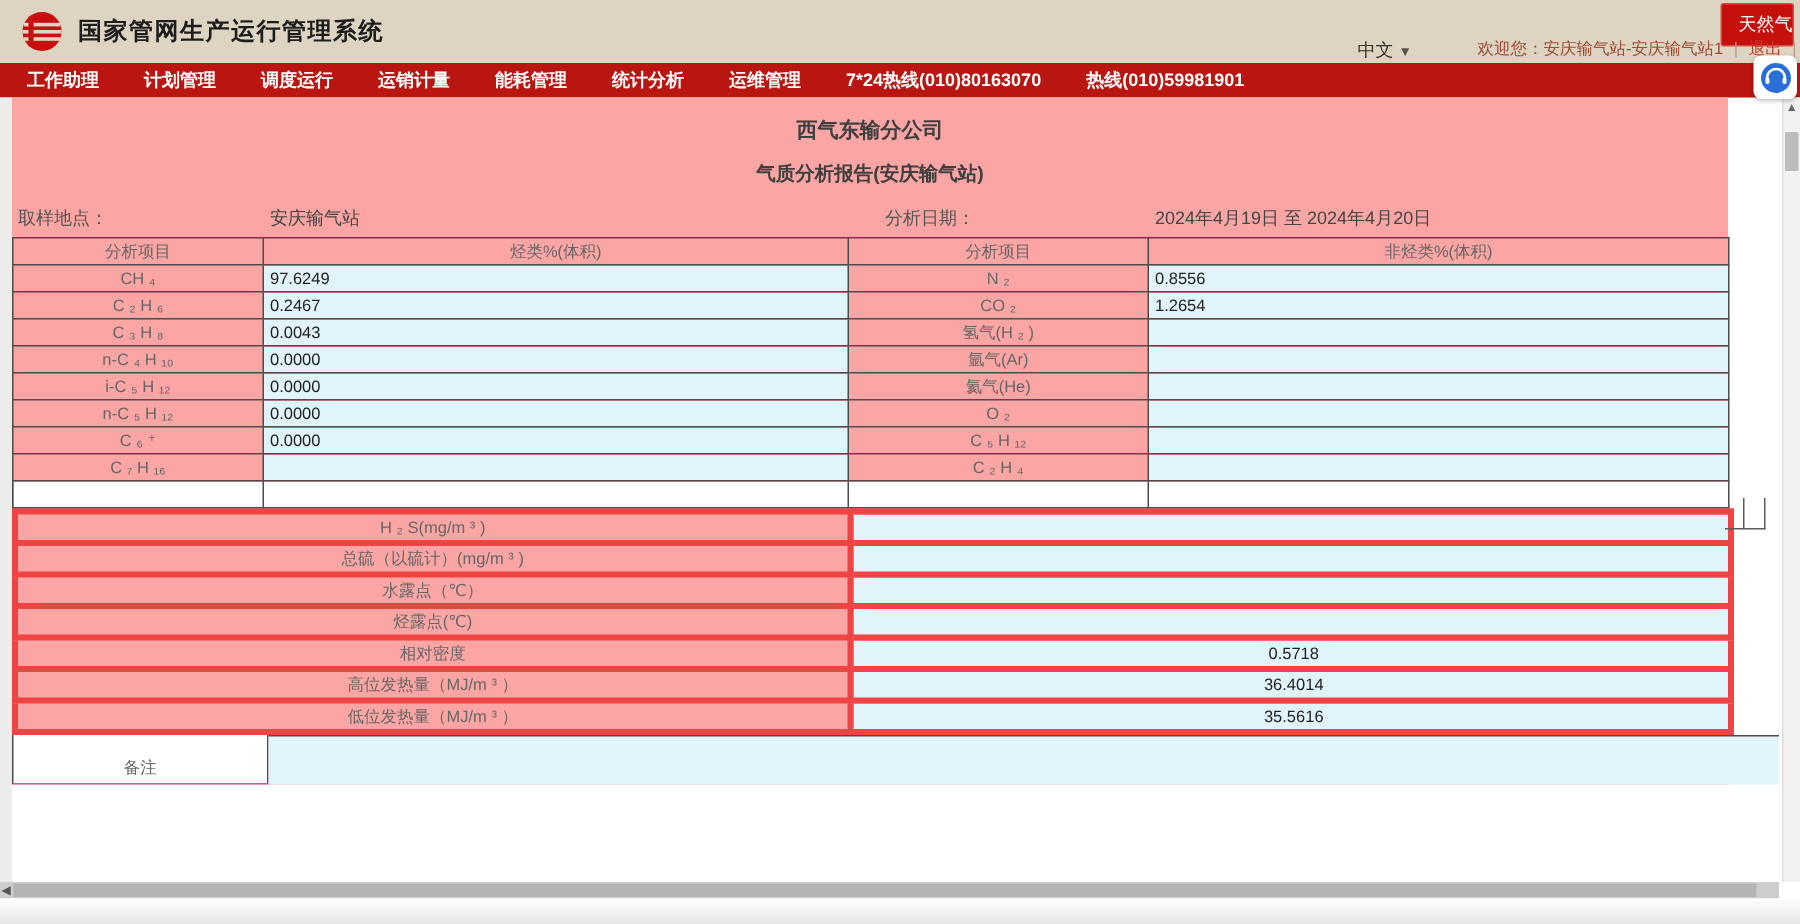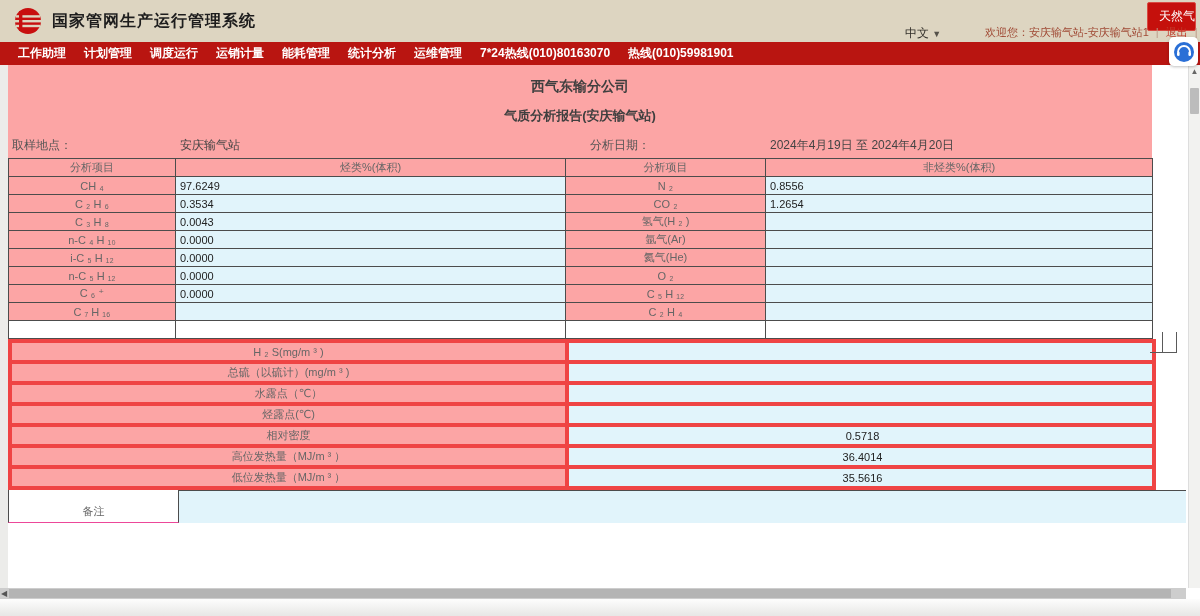--- a/index.html
+++ b/index.html
@@ -16,21 +16,21 @@
     background:#c5100c; color:#fff; font-size:12px; border:1px solid #d94a42;
     border-radius:2px; text-align:right; line-height:27px; cursor:pointer; }
   .lang-sel { position:absolute; left:905px; top:25px; font-size:12px; color:#33302a; cursor:pointer; }
   .lang-caret { font-size:9px; color:#55524a; }
   .welcome-bar { position:absolute; left:985px; top:25px; font-size:11px; color:#a04a35; white-space:nowrap; }
   .welcome-bar .sep { color:#b98; margin:0 4px; }
   .welcome-bar a { color:#c03a2b; text-decoration:none; cursor:pointer; }
 
   
   .nav { position:absolute; left:0; top:42px; width:1200px; height:23px;
-    background:#b91511; display:flex; align-items:center; }
+    background:#b91511; display:flex; align-items:center;gap:12px; }
   .nav-item { color:#fff; font-size:12px; font-weight:bold; margin-left:18px;
     white-space:nowrap; cursor:pointer; }
 
   
   .left-gutter { position:absolute; left:0; top:65px; width:8px; height:523px; background:#ececea; }
   .report { position:absolute; left:8px; top:65px; width:1144px; background:#fca5a5; }
   .company-title { margin-top:13px; text-align:center; font-size:14px; font-weight:bold; color:#3f3f3f; }
   .report-title { margin-top:11px; text-align:center; font-size:13px; font-weight:bold; color:#3f3f3f; }
   .info-row { position:relative; height:18px; margin-top:12px; font-size:12px; color:#555; }
   .info-row .lb1 { position:absolute; left:4px; }
@@ -141,21 +141,21 @@
       <td class="item">非烃类%(体积)</td>
     </tr>
     <tr>
       <td class="item">CH ₄</td>
       <td class="val">97.6249</td>
       <td class="item">N ₂</td>
       <td class="val">0.8556</td>
     </tr>
     <tr>
       <td class="item">C ₂ H ₆</td>
-      <td class="val">0.3534</td>
+      <td class="val">0.2467</td>
       <td class="item">CO ₂</td>
       <td class="val">1.2654</td>
     </tr>
     <tr>
       <td class="item">C ₃ H ₈</td>
       <td class="val">0.0043</td>
       <td class="item">氢气(H ₂ )</td>
       <td class="val"></td>
     </tr>
     <tr>

